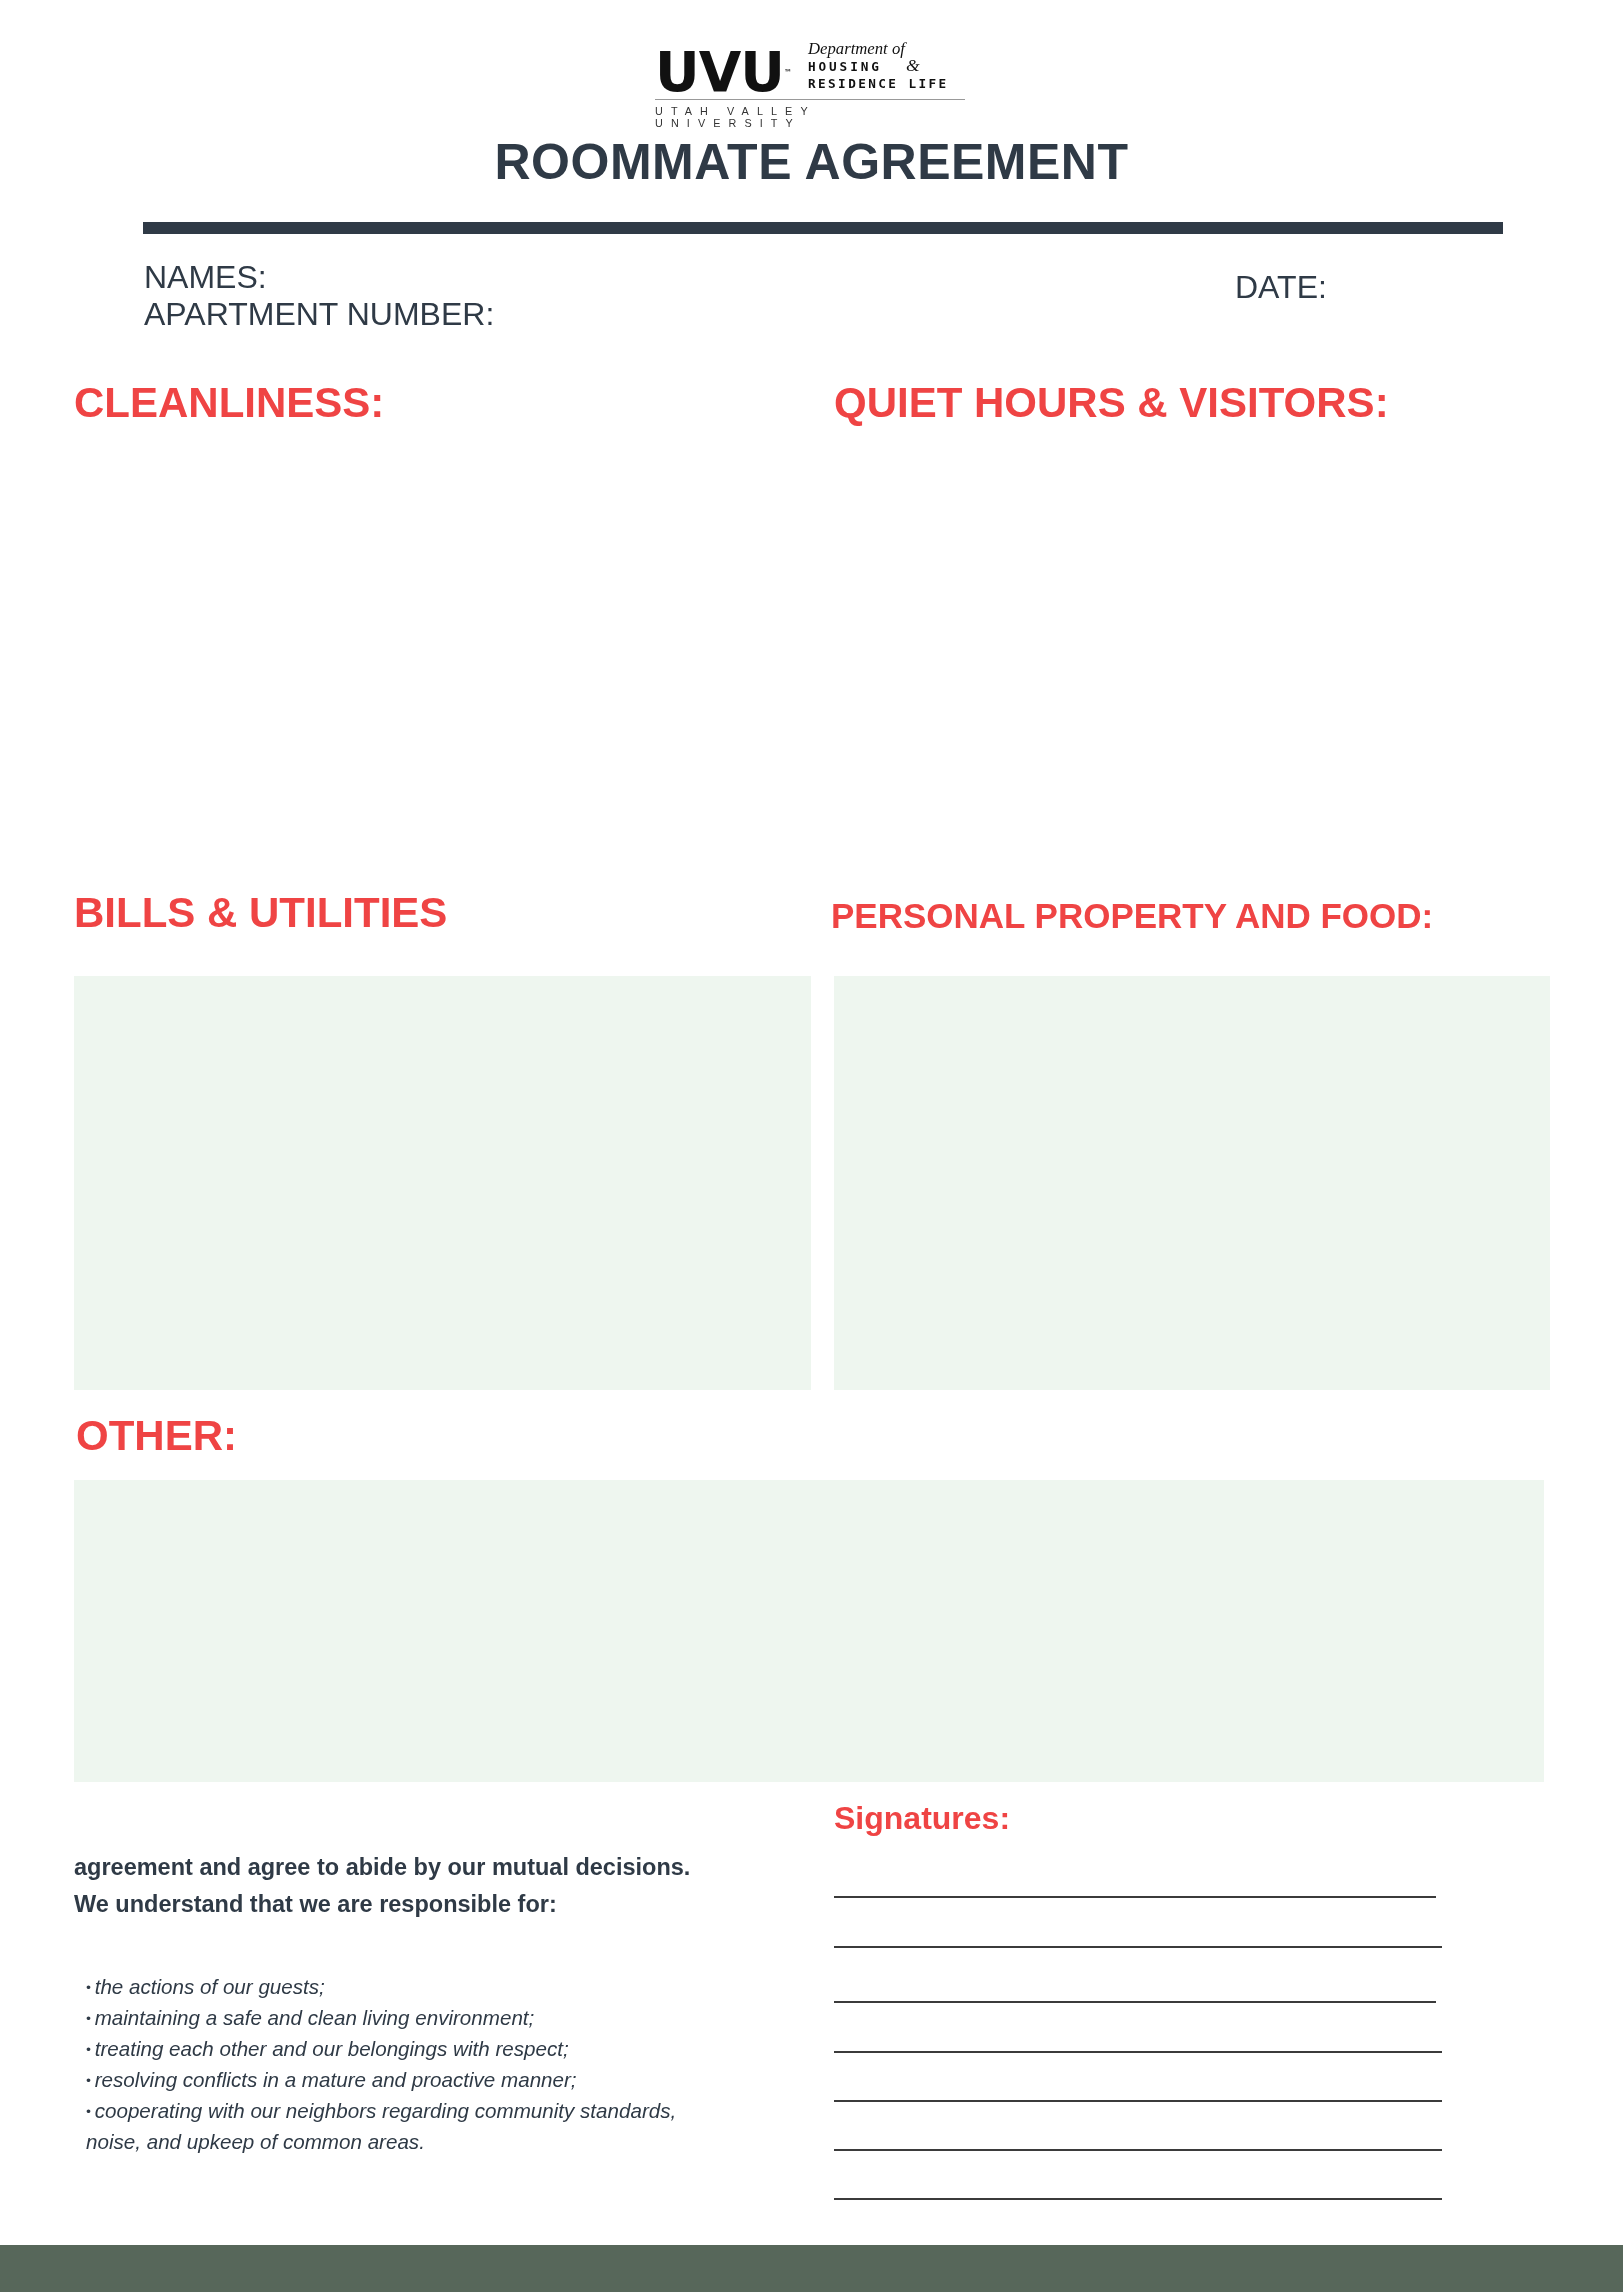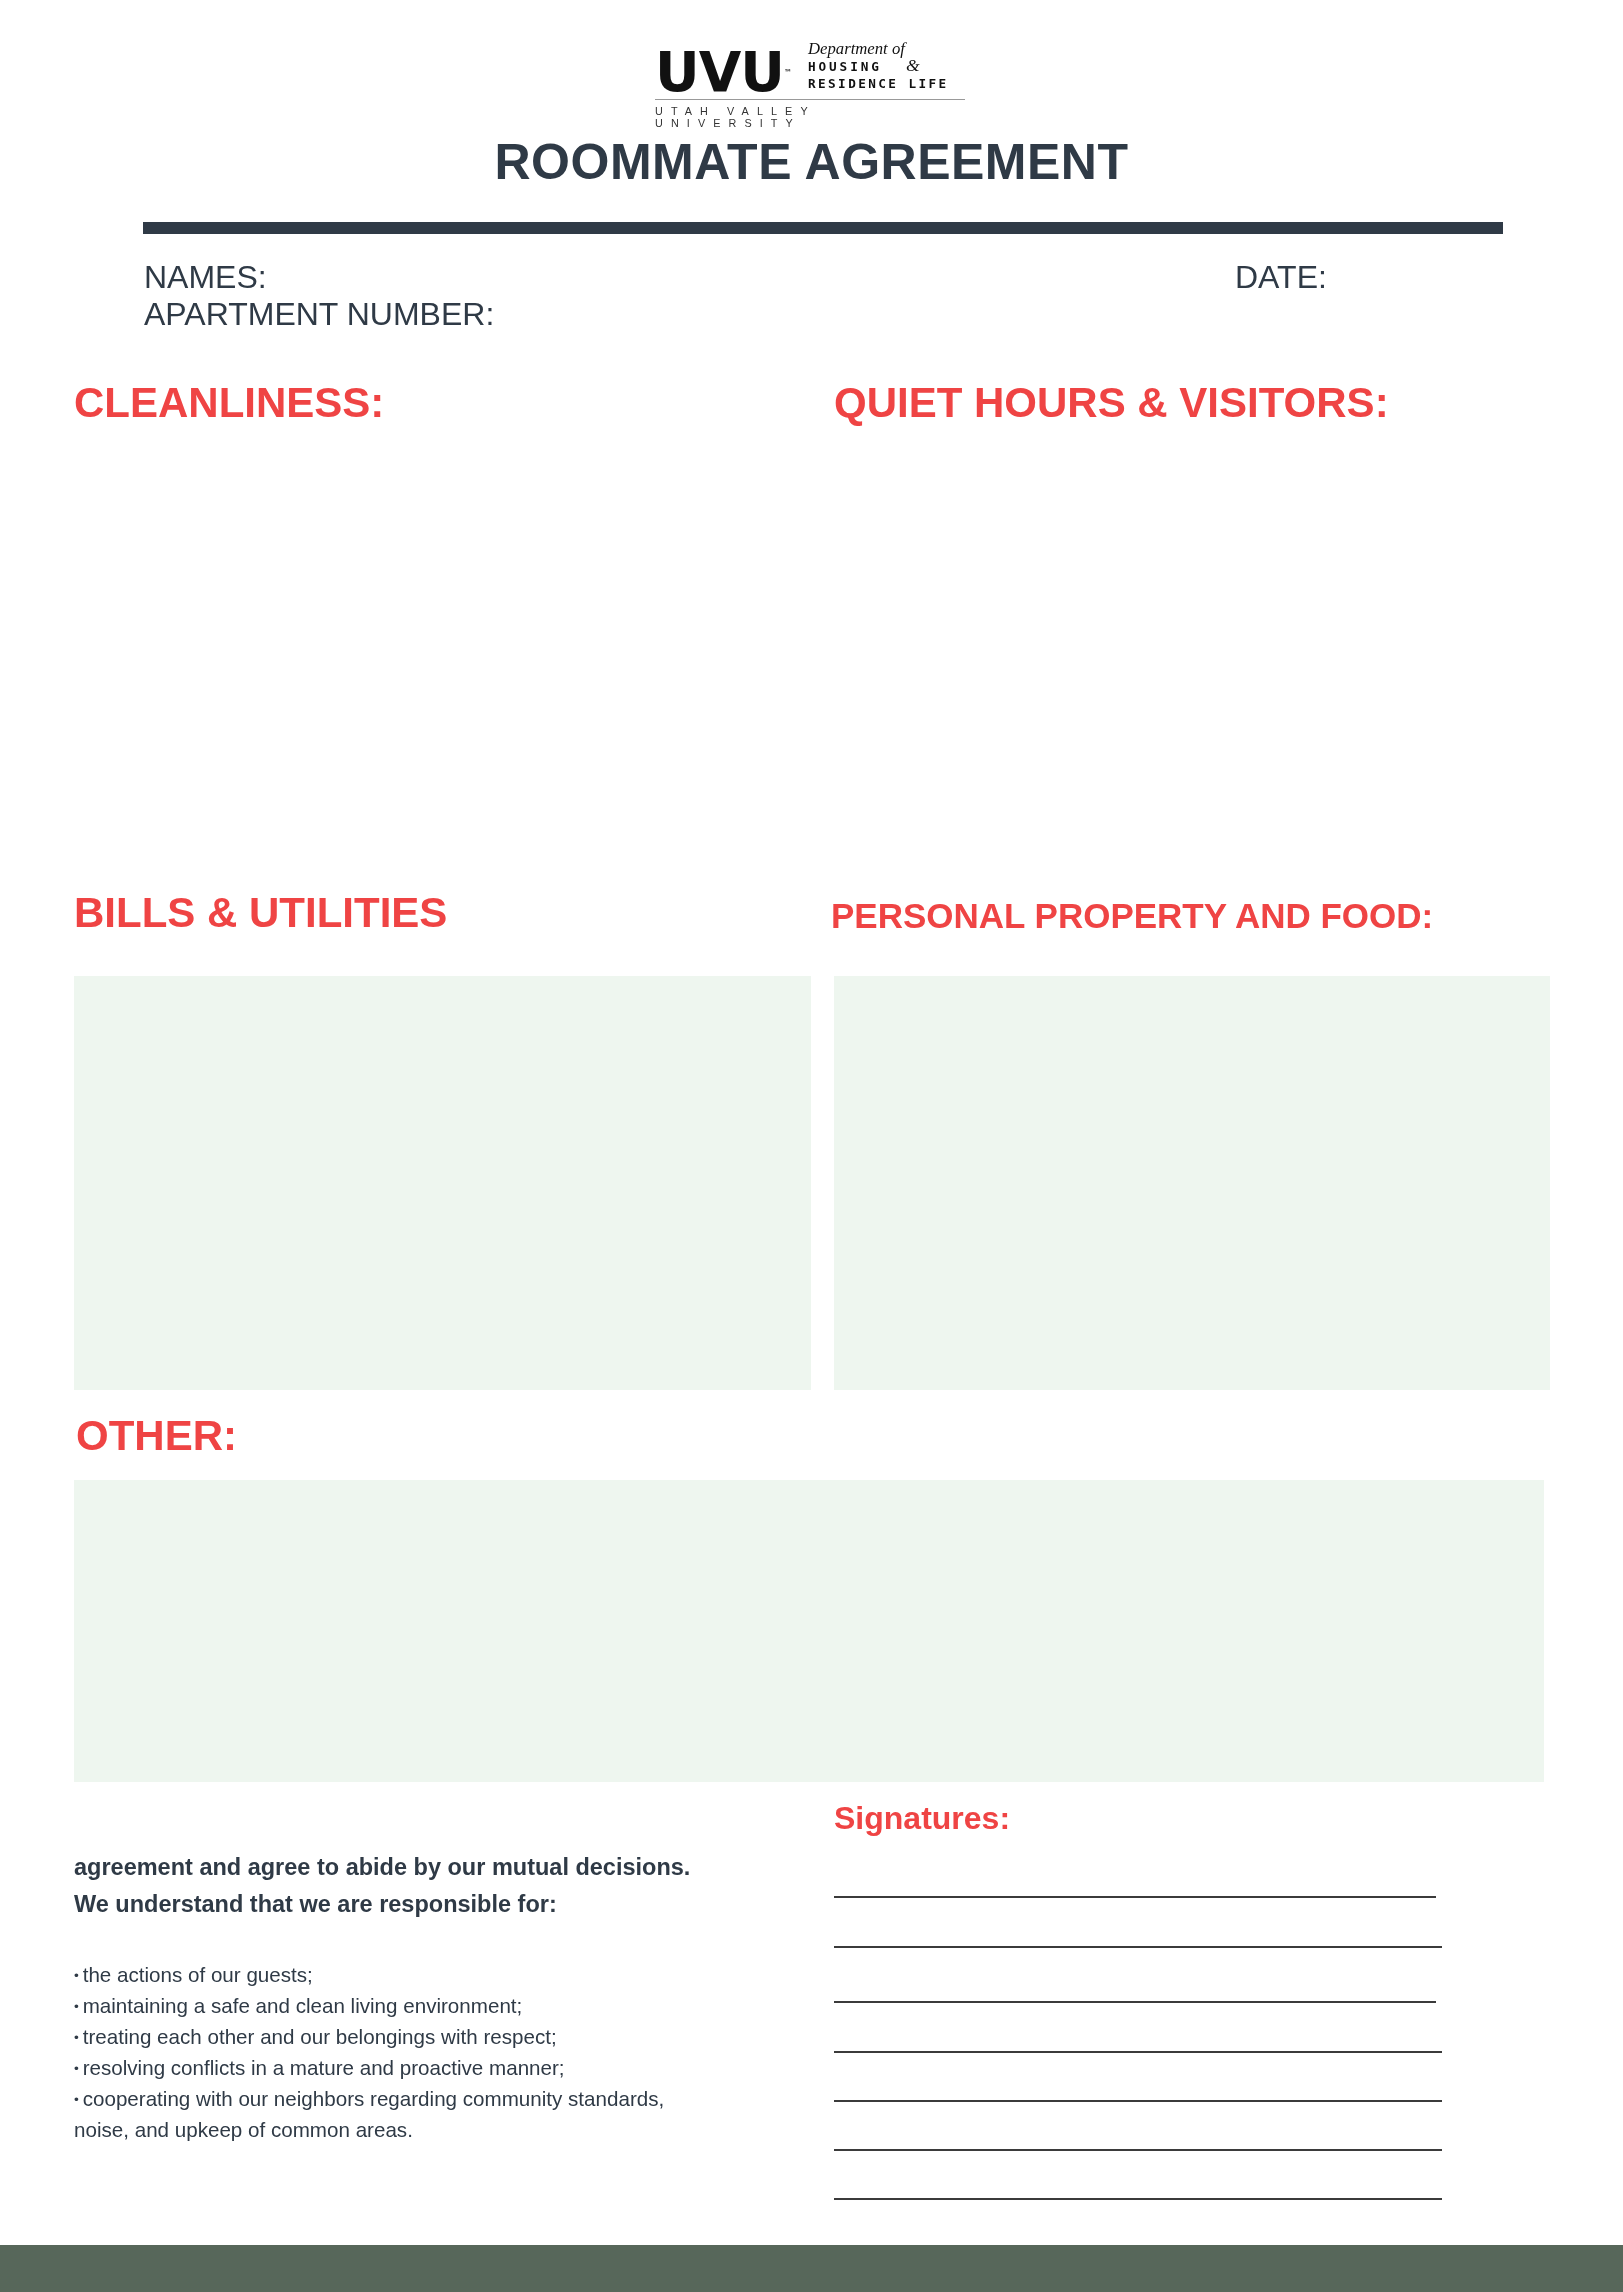--- a/index.html
+++ b/index.html
@@ -22,43 +22,43 @@
     .logo-rule { left: 0; top: 60px; width: 310px; height: 1px; background: #999; }
     .logo-uvu { left: 0; top: 66px; font-size: 10.8px; letter-spacing: 8.1px; color: #333; }
 
     .title { left: 0; width: 1623px; top: 133px; text-align: center; font-weight: bold;
       font-size: 50px; color: #2f3a46; letter-spacing: 0.5px; }
     .title-bar { left: 143px; top: 222px; width: 1360px; height: 11.8px; background: #2f3a46; }
 
     .field-label { font-size: 32px; color: #2f3a46; }
     .f-names { left: 144px; top: 259px; }
     .f-apt { left: 144px; top: 296px; }
-    .f-date { left: 1235px; top: 259px; text-align: center; }
+    .f-date { left: 1235px; top: 269px; text-align: center; }
 
     .section-heading { font-weight: bold; font-size: 42px; color: #ef4444; }
     .h-clean { left: 74px; top: 379px; }
     .h-quiet { left: 834px; top: 379px; }
     .h-bills { left: 74px; top: 889px; }
     .h-personal { left: 831px; top: 896px; font-size: 35px; }
     .h-other { left: 76px; top: 1412px; }
 
     .entry-box { background: #eef6ef; border: none; }
     .box-clean { left: 74px; top: 441px; width: 735px; height: 412px; background: transparent; }
     .box-quiet { left: 834px; top: 441px; width: 716px; height: 412px; background: transparent; }
     .box-bills { left: 74px; top: 976px; width: 737px; height: 414px; }
     .box-personal { left: 834px; top: 976px; width: 716px; height: 414px; }
     .box-other { left: 74px; top: 1480px; width: 1470px; height: 302px; }
 
     .sig-heading { left: 834px; top: 1800px; font-weight: bold; font-size: 32px; color: #ef4444; }
     .sig-line { left: 834px; width: 604px; height: 2px; background: #3b3b3b; }
 
     .statement { left: 74px; top: 1849px; width: 725px; font-weight: bold; font-size: 23.5px;
       line-height: 37px; color: #2f3a46; }
-    .resp-list { left: 74px; top: 1960px; width: 745px; margin: 0; padding: 0; list-style: none;
-      font-size: 20.6px; line-height: 30px; color: #2f3a46; }
+    .resp-list { left: 74px; top: 1960px; width: 745px; margin: 12px; padding: 0; list-style: none;
+      font-size: 20.6px; line-height: 30px; color: #2f3a46; font-style: italic; }
     .resp-list li .bullet { font-size: 13.7px; margin-right: 3.9px; vertical-align: 2px; }
 
     .footer-bar { left: 0; top: 2245px; width: 1623px; height: 48px; background: #57675a; }
   </style>
 </head>
 <body>
 
 <div class="abs logo">
   <div class="abs logo-mark"><span>UVU</span><span class="tm">™</span></div>
   <div class="abs logo-dept">Department of</div>

